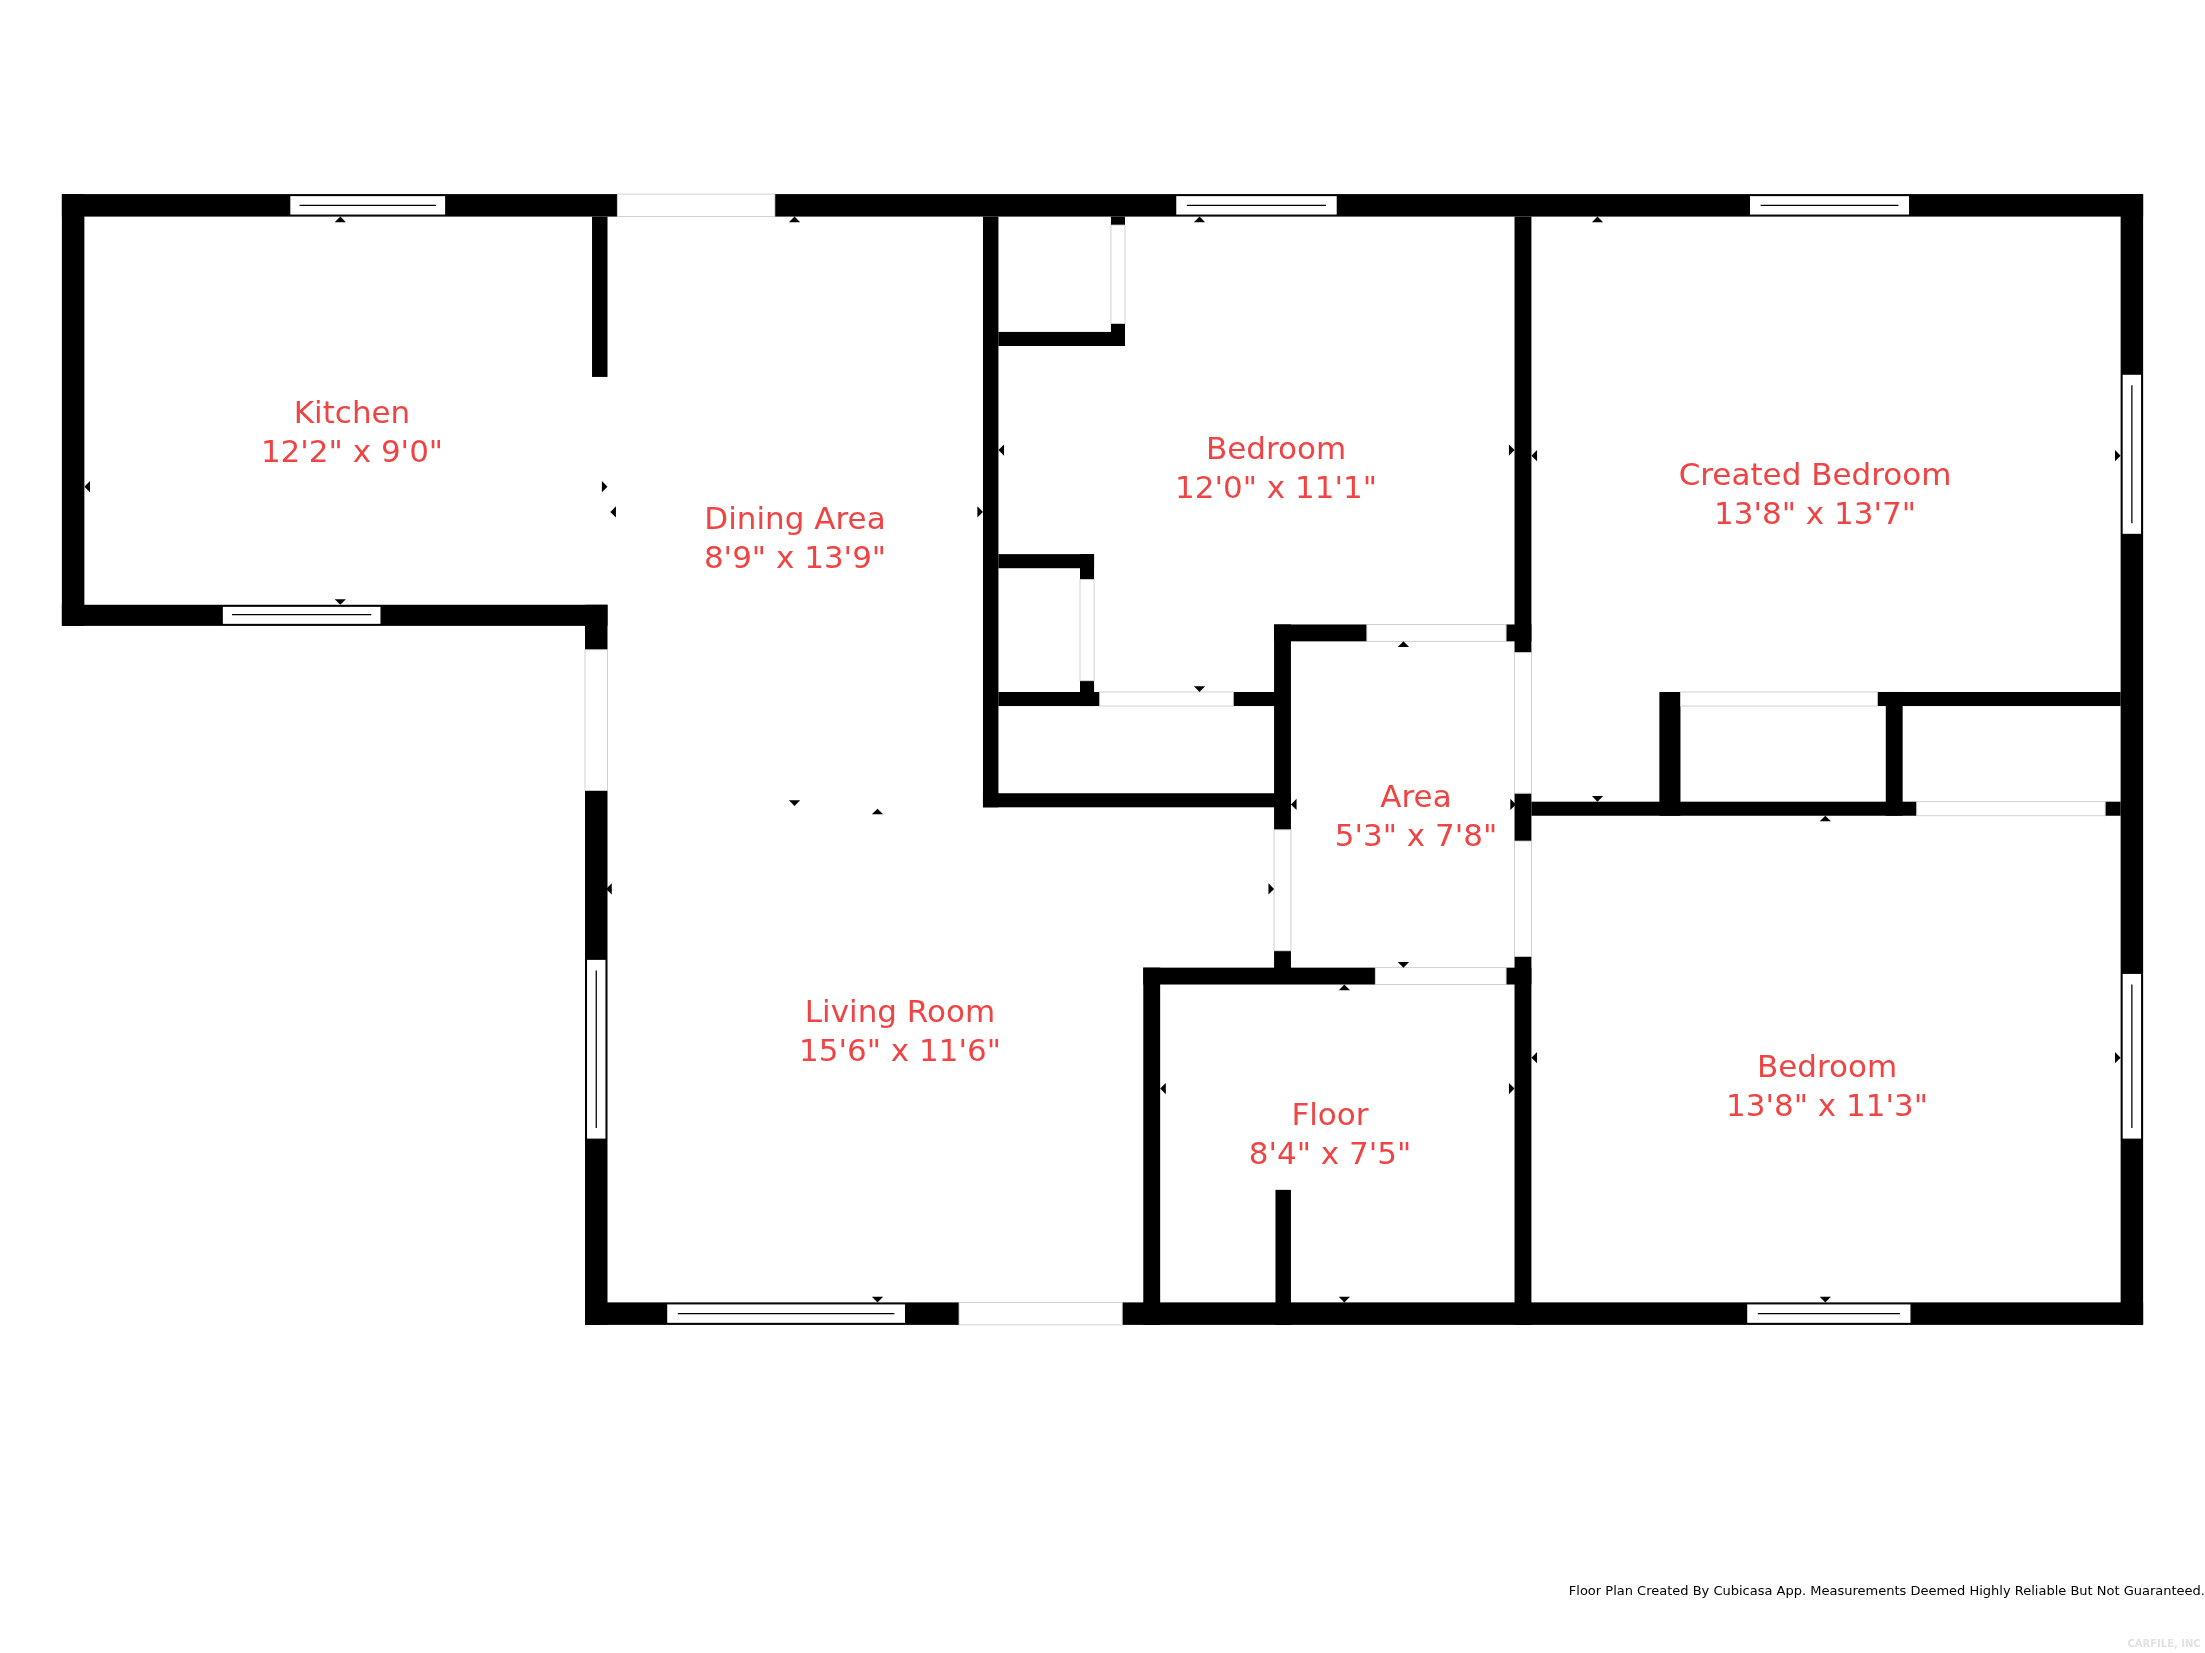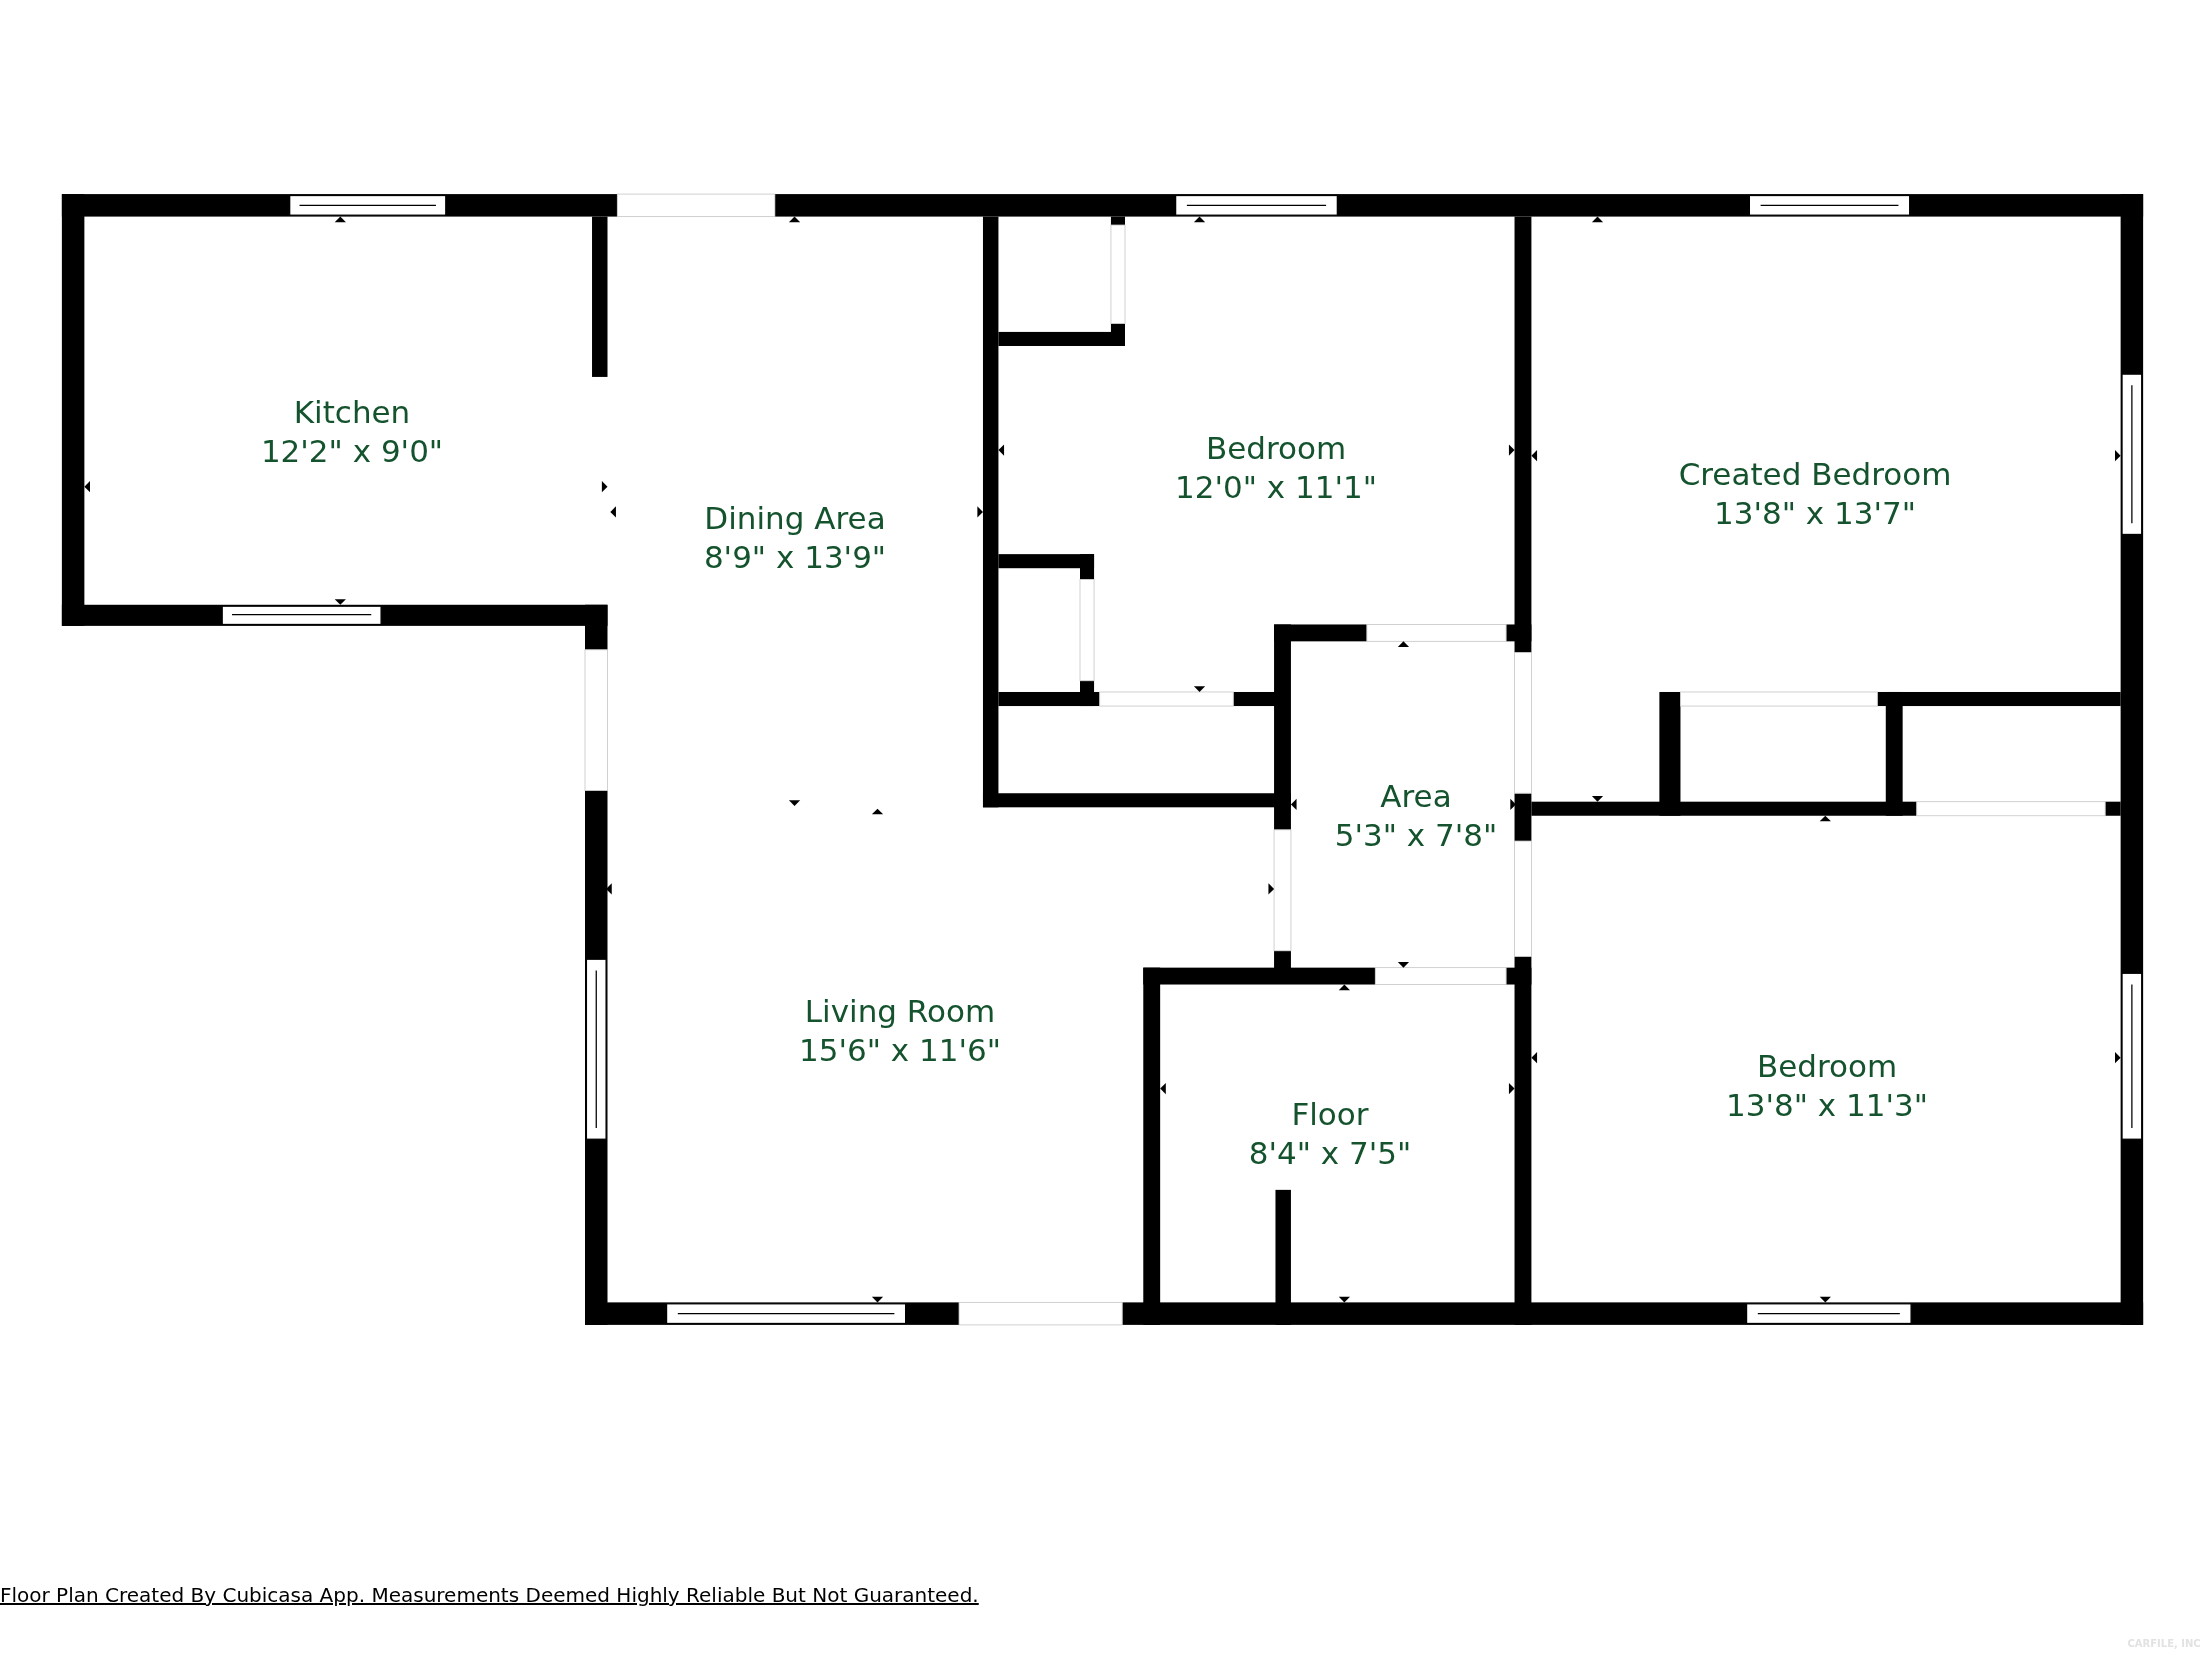--- a/index.html
+++ b/index.html
@@ -2,22 +2,22 @@
 <html style="font-size:11.5px"><head>
 <meta charset="utf-8">
 <style>
   html, body { margin:0; padding:0; background:#ffffff; }
   body { width:2205px; height:1654px; position:relative; overflow:hidden; font-family:"DejaVu Sans", sans-serif; }
   #plan { position:absolute; left:0; top:0; width:2205px; height:1654px; }
   .wall { fill:#000; }
   .win { fill:#fff; stroke:#000; stroke-width:0.9; }
   .door { fill:#fff; stroke:#c8c8c8; stroke-width:0.6; }
   .tri { fill:#000; }
-  .room-label { position:absolute; text-align:center; color:#14532d; font-family:"DejaVu Sans", sans-serif; font-size:31px; line-height:39px; transform:translateX(-50%); white-space:nowrap; }
-  .footer { position:absolute; left:0; width:2205px; top:1583px; text-align:left; font-family:"DejaVu Sans", sans-serif; font-size:20px; color:#000;text-decoration:underline; }
+  .room-label { position:absolute; text-align:center; color:#ef4444; font-family:"DejaVu Sans", sans-serif; font-size:31px; line-height:39px; transform:translateX(-50%); white-space:nowrap; }
+  .footer { position:absolute; left:0; width:2205px; top:1583px; text-align:right; font-family:"DejaVu Sans", sans-serif; font-size:13px; color:#000; }
   .watermark { position:absolute; right:4.3px; top:1638px; font-family:"DejaVu Sans", sans-serif; font-size:10px; color:#e2e2e2; font-weight:bold; }
 </style>
 </head>
 <body>
 
 <svg id="plan" viewBox="0 0 1568 1176" preserveAspectRatio="none" xmlns="http://www.w3.org/2000/svg">
 
   <g>
 
     <rect class="wall" x="44" y="138" width="16" height="307"></rect>

